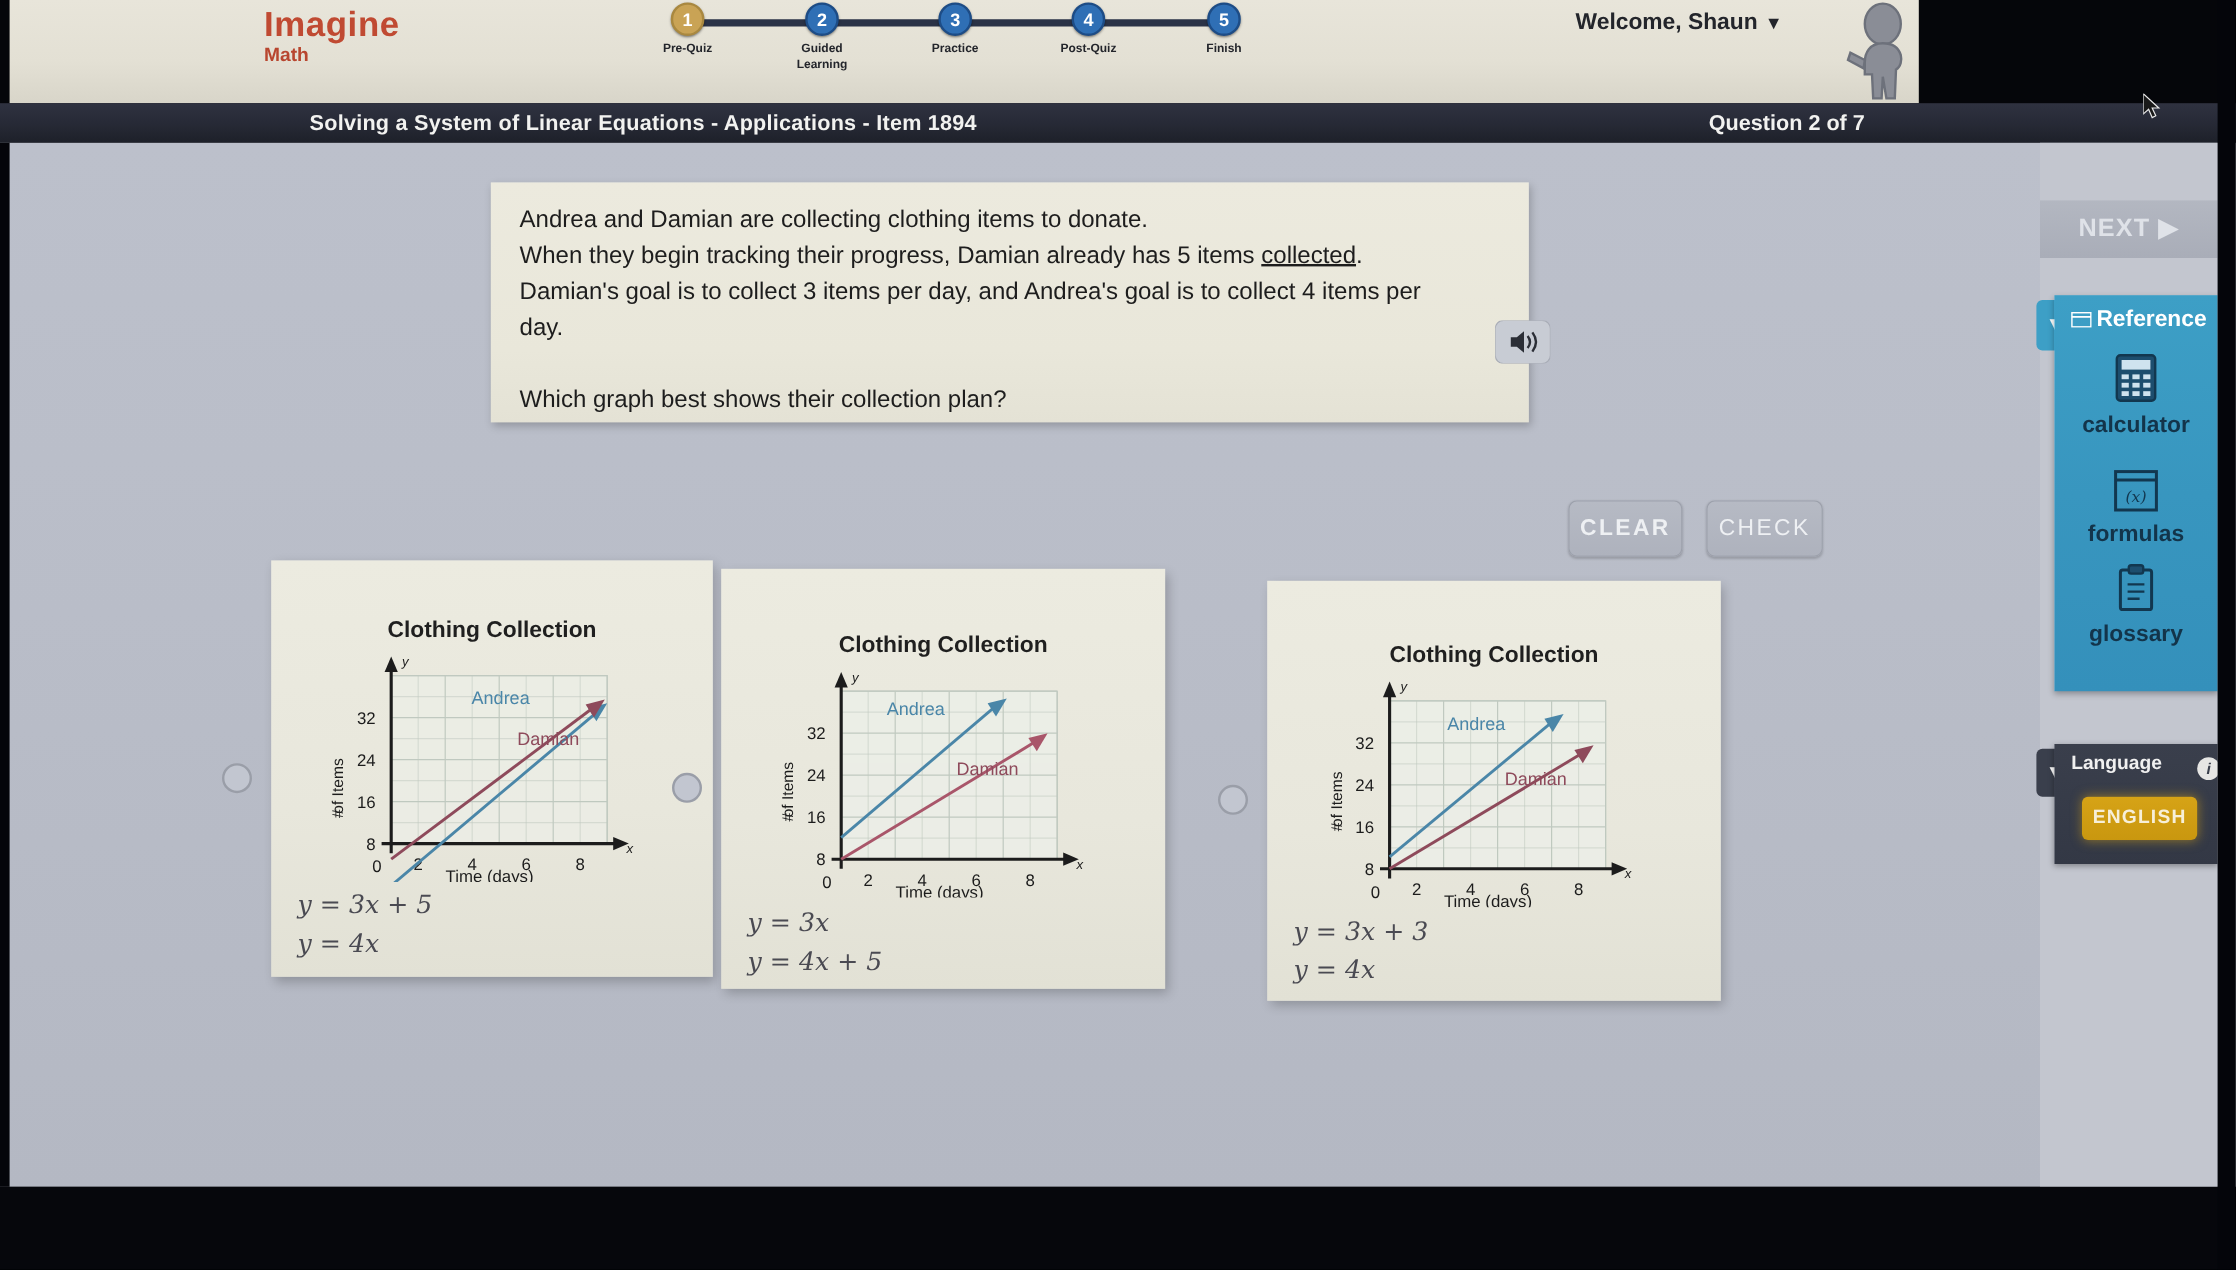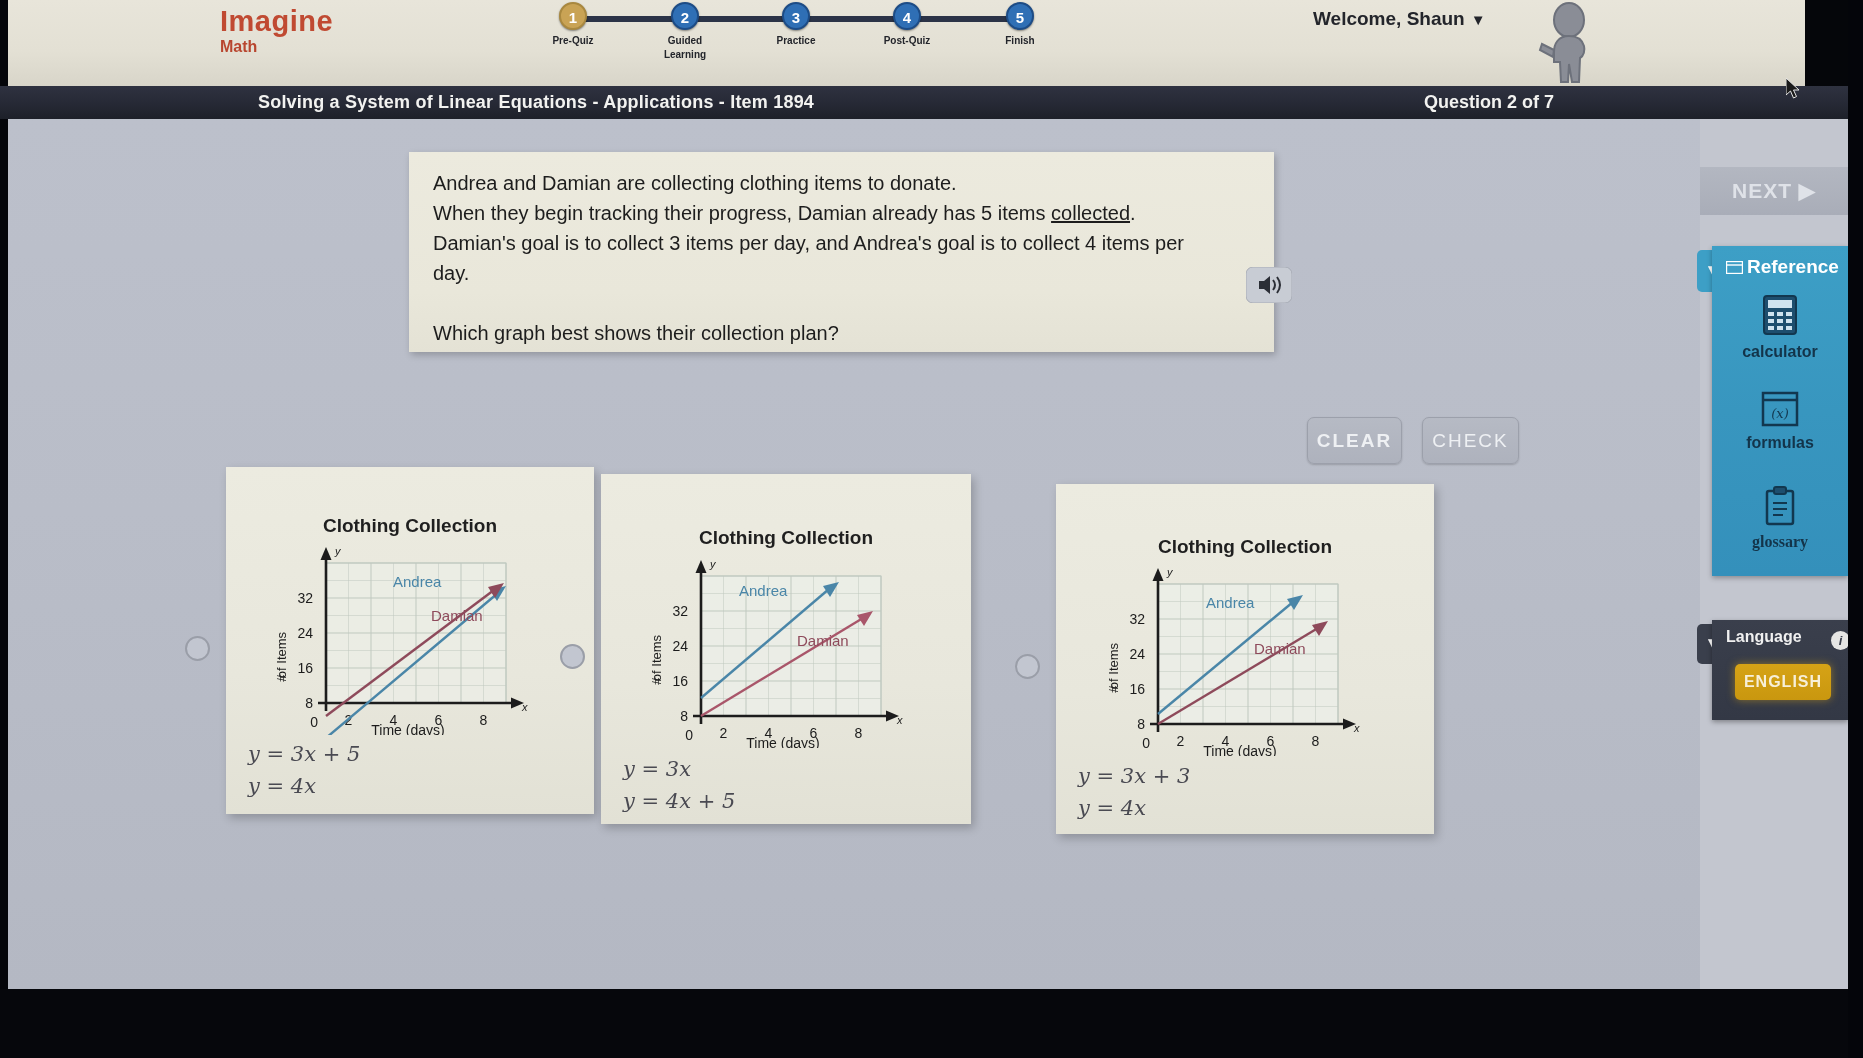--- a/index.html
+++ b/index.html
@@ -10,21 +10,21 @@
     overflow:hidden;
     position:relative;
   }
   
   #screen{
     position:absolute;left:0;top:0;width:1863px;height:1058px;
     background:#05060a;
   }
   
   #header{
-    position:absolute;left:8px;top:0;width:1797px;height:86px;
+    position:absolute;left:8px;top:0;width:1591px;height:86px;
     background:linear-gradient(180deg,#e8e5da 0%,#e3e0d4 60%,#d8d5c9 100%);
     overflow:hidden;
   }
   #brand{position:absolute;left:212px;top:6px;}
   #brand .b1{font-size:29px;font-weight:bold;color:#c04a32;letter-spacing:.5px;line-height:30px;}
   #brand .b2{font-size:16px;font-weight:bold;color:#b8462f;line-height:22px;}
 
   
   #stepper{position:absolute;left:520px;top:2px;width:540px;height:70px;}
   #stepper .rail{position:absolute;left:50px;top:14px;width:445px;height:6px;background:#2b3347;border-radius:3px;}
@@ -115,21 +115,21 @@
   }
   #refTab{
     position:absolute;left:1697px;top:250px;width:32px;height:42px;
     background:#3d9fc6;border-radius:5px 0 0 5px;
     color:#fff;font-size:17px;text-align:center;line-height:42px;
   }
   #refPanel .rtitle{
     position:absolute;left:14px;top:10px;font-size:19px;font-weight:bold;color:#fff;
   }
   .tool{position:absolute;width:136px;text-align:center;}
-  .tool .tl{font-size:16px;color:#13344a;font-weight:bold;margin-top:3px;}
+  .tool .tl{font-size:19px;color:#13344a;font-weight:bold;margin-top:3px;}
   #langPanel{
     position:absolute;left:1712px;top:620px;width:136px;height:100px;
     background:linear-gradient(180deg,#3a3f4c 0%,#333845 100%);
     box-shadow:0 2px 5px rgba(0,0,0,.35);
   }
   #langTab{
     position:absolute;left:1697px;top:624px;width:32px;height:40px;
     background:#3a3f4c;border-radius:5px 0 0 5px;color:#fff;font-size:17px;text-align:center;line-height:40px;
   }
   #langPanel .ltitle{position:absolute;left:14px;top:8px;font-size:16px;font-weight:bold;color:#f0f0f0;}
@@ -454,21 +454,21 @@
 
     <div class="tool" style="top:145px;">
       <svg width="38" height="36" viewBox="0 0 38 36">
         <rect x="2" y="2" width="34" height="32" fill="none" stroke="#12374f" stroke-width="2.5"></rect>
         <line x1="2" y1="9" x2="36" y2="9" stroke="#12374f" stroke-width="2.5"></line>
         <text x="19" y="27" font-size="13" font-style="italic" text-anchor="middle" fill="#12374f" font-family="DejaVu Serif, serif">(x)</text>
       </svg>
       <div class="tl">formulas</div>
     </div>
 
-    <div class="tool" style="top:240px;font-family:Liberation Serif, serif;">
+    <div class="tool" style="top:224px;">
       <svg width="32" height="40" viewBox="0 0 32 40">
         <rect x="3" y="5" width="26" height="33" rx="2" fill="none" stroke="#12374f" stroke-width="2.5"></rect>
         <rect x="10" y="1" width="12" height="7" rx="2" fill="#1d4e6e" stroke="#12374f" stroke-width="2"></rect>
         <g stroke="#12374f" stroke-width="2">
           <line x1="9" y1="17" x2="23" y2="17"></line>
             <line x1="9" y1="23" x2="23" y2="23"></line>
             <line x1="9" y1="29" x2="19" y2="29"></line>
         </g>
       </svg>
       <div class="tl">glossary</div>

